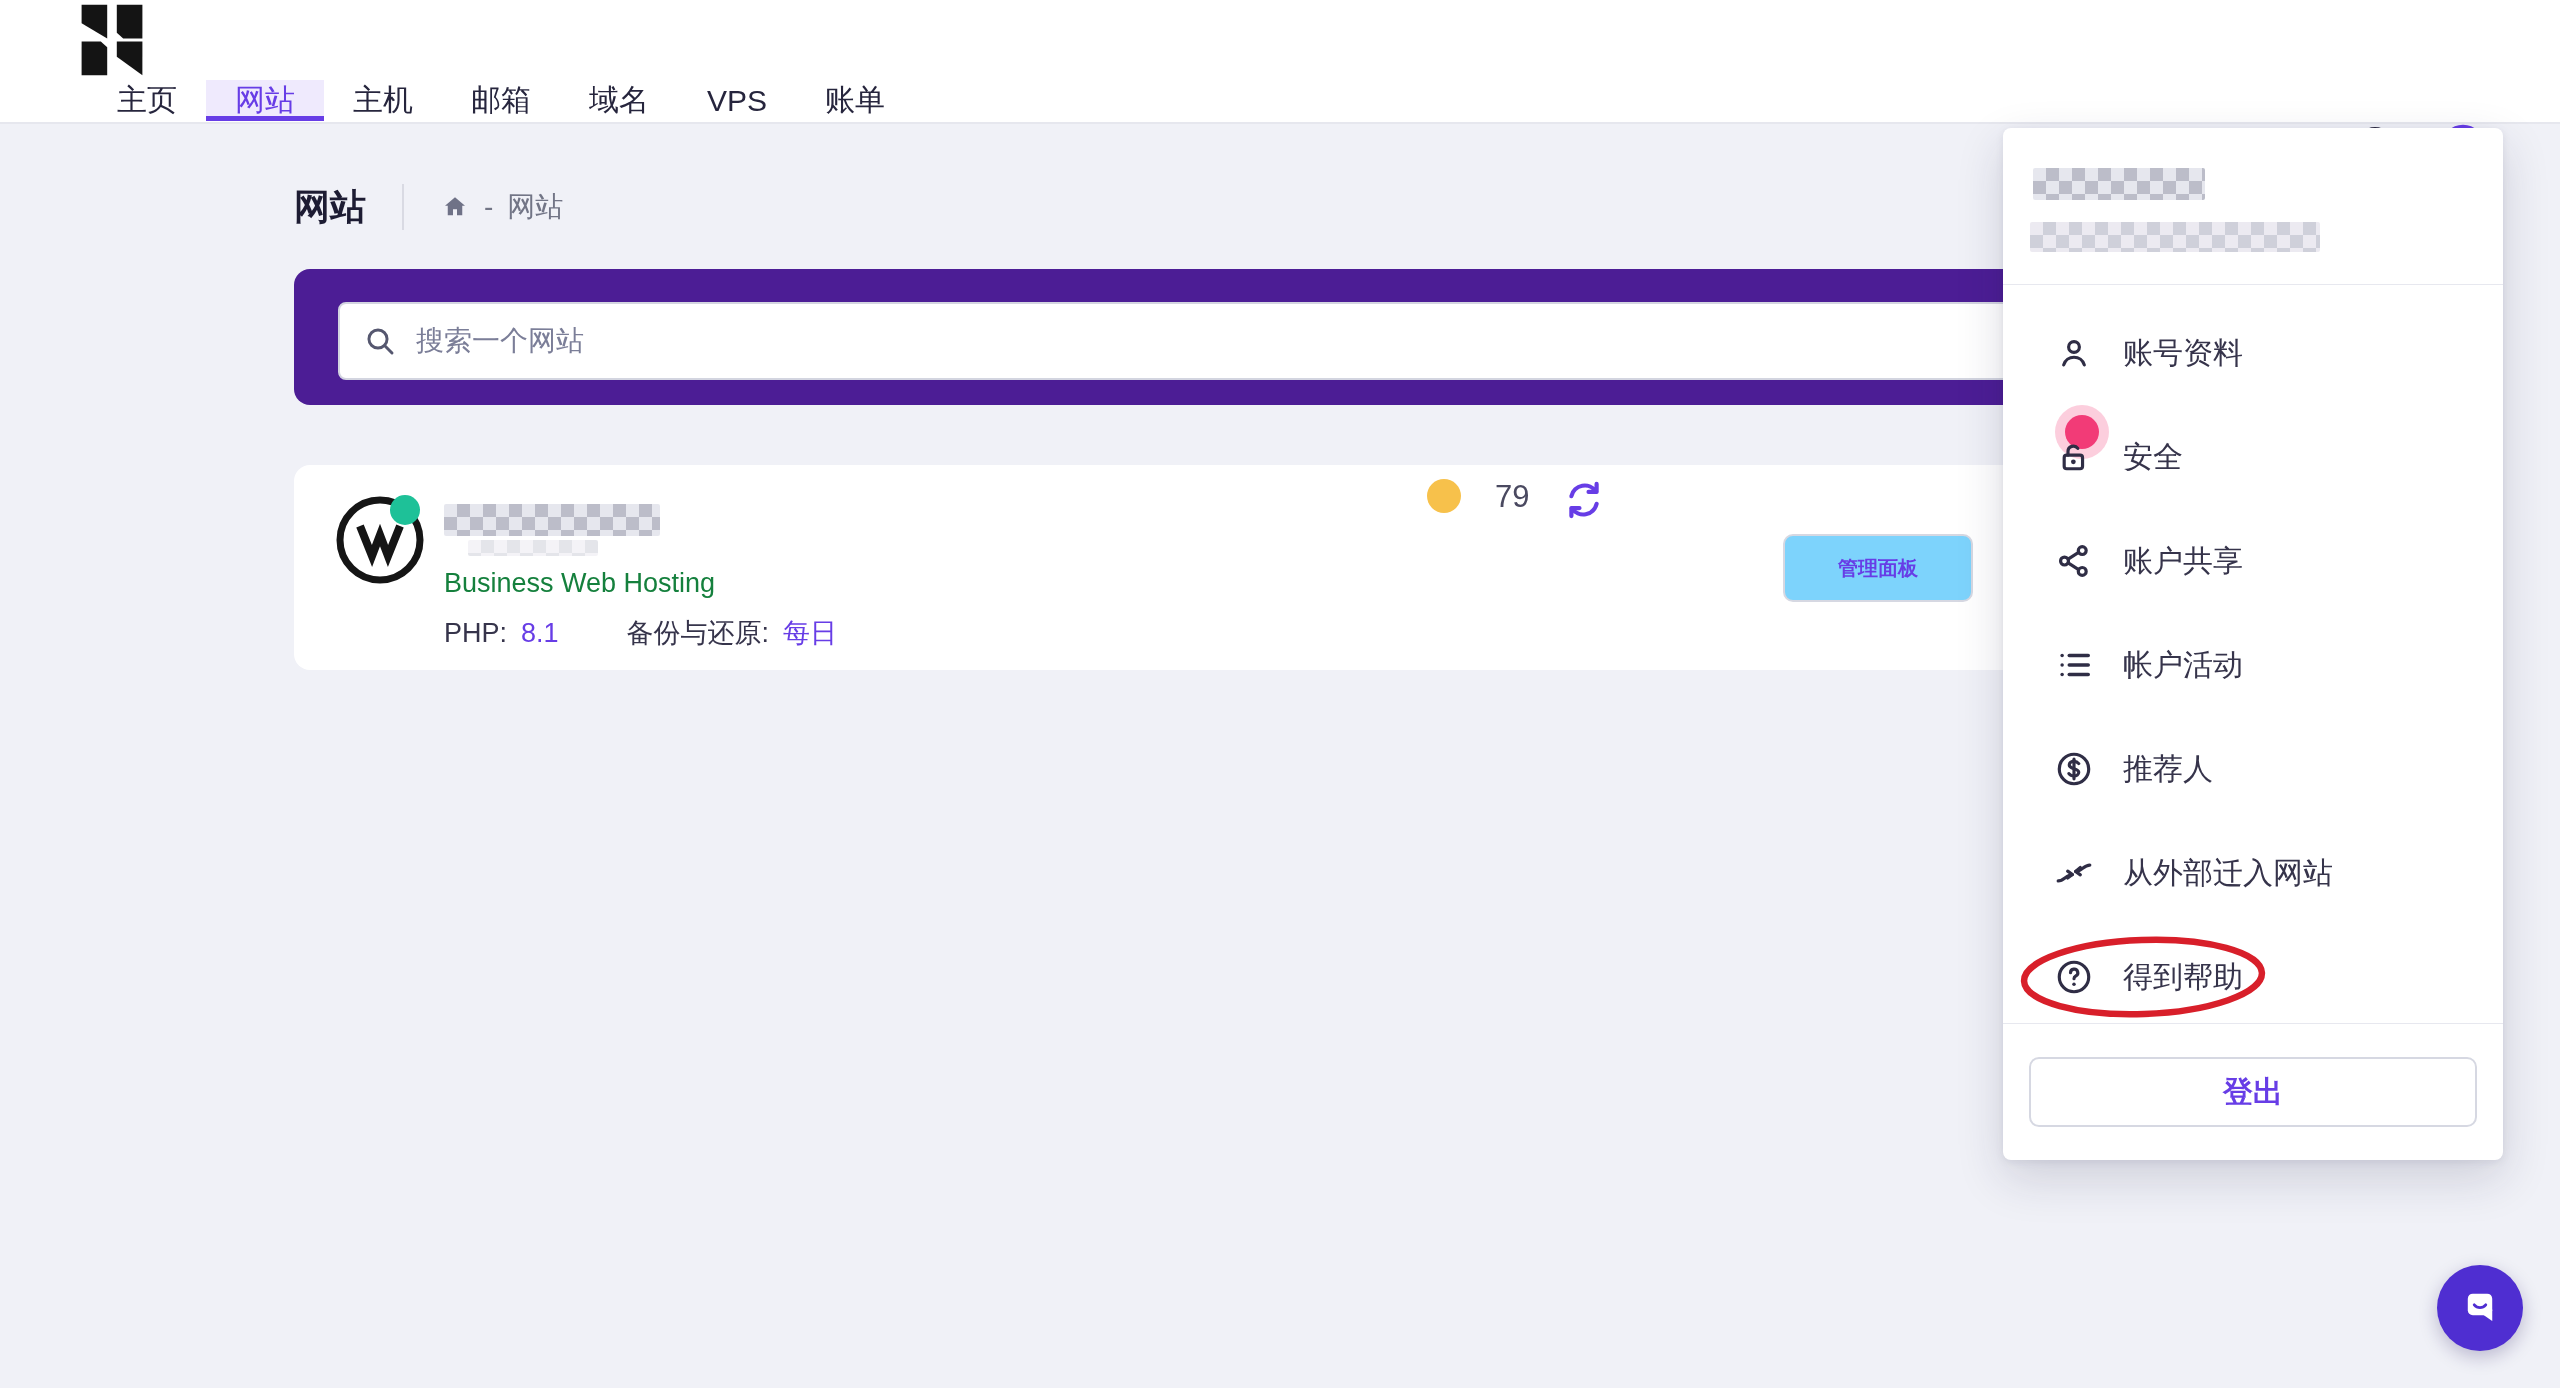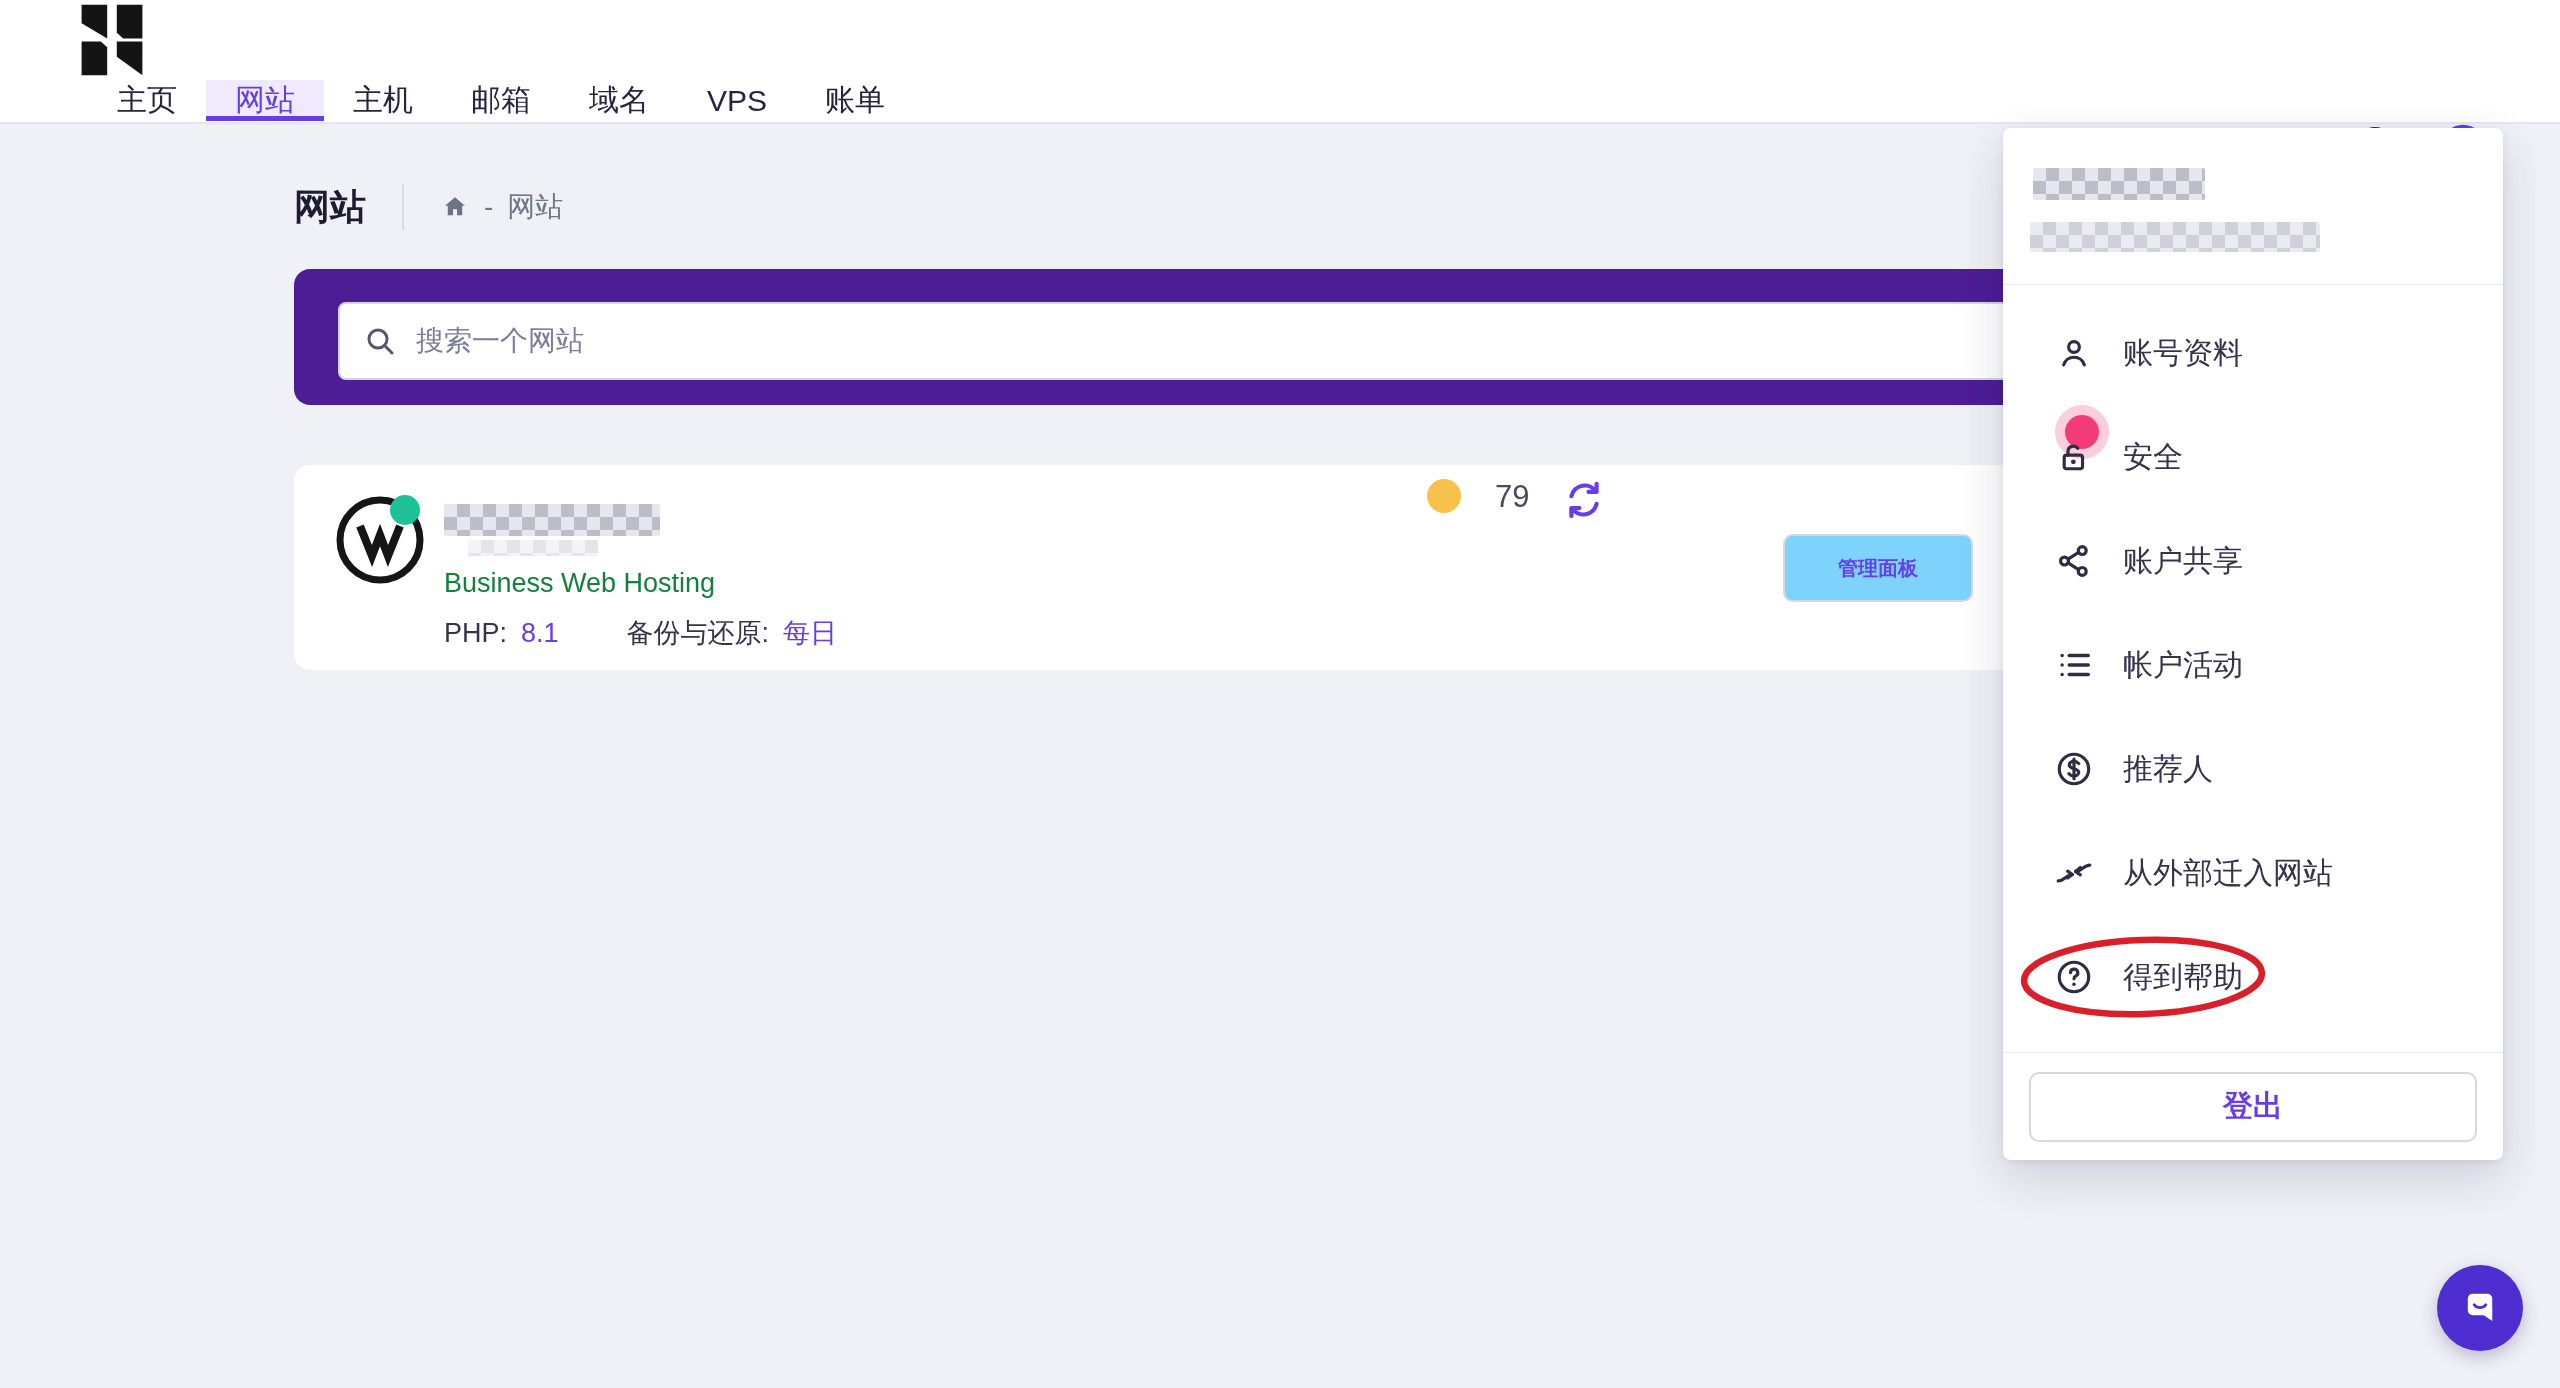--- a/index.html
+++ b/index.html
@@ -99,21 +99,21 @@
   .notif-halo {
     position:absolute; left:0; top:-33px; width:54px; height:54px; border-radius:50%;
     background:rgba(242,59,119,.25);
   }
   .notif-dot {
     position:absolute; left:10px; top:-23px; width:34px; height:34px; border-radius:50%;
     background:#f23b77;
   }
   .red-ellipse { position:absolute; left:10px; top:803px; pointer-events:none; }
   .dd-footer {
-    position:absolute; left:0; right:0; bottom:0; height:108px;
+    position:absolute; left:0; right:0; bottom:0; height:137px;
     border-top:1px solid #e7e8ef; display:flex; align-items:center; justify-content:center;
   }
   .logout-btn {
     width:448px; height:70px; background:#fff; border:2px solid #d6d8e2; border-radius:10px;
     color:#673de6; font-size:30px; font-weight:700; cursor:pointer; font-family:inherit;
   }
 
   
   .chat-launcher {
     position:absolute; left:2437px; top:1265px; width:86px; height:86px; border-radius:50%;

